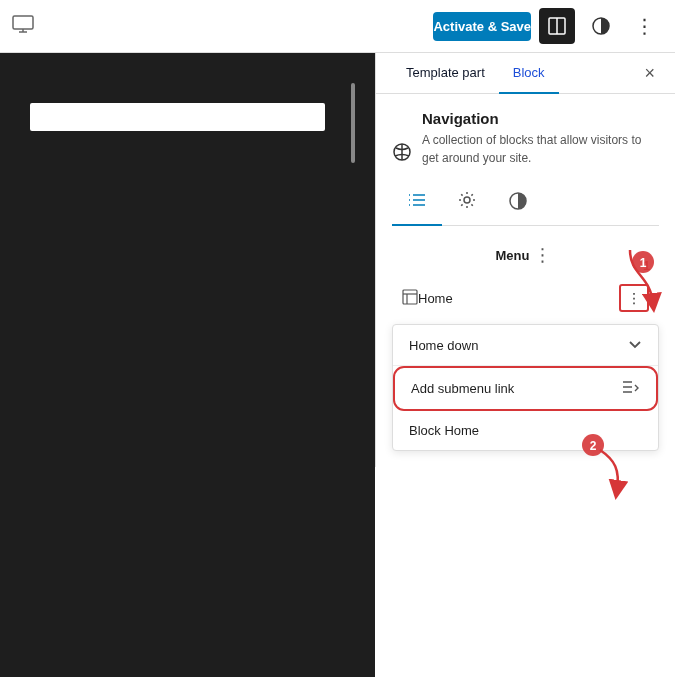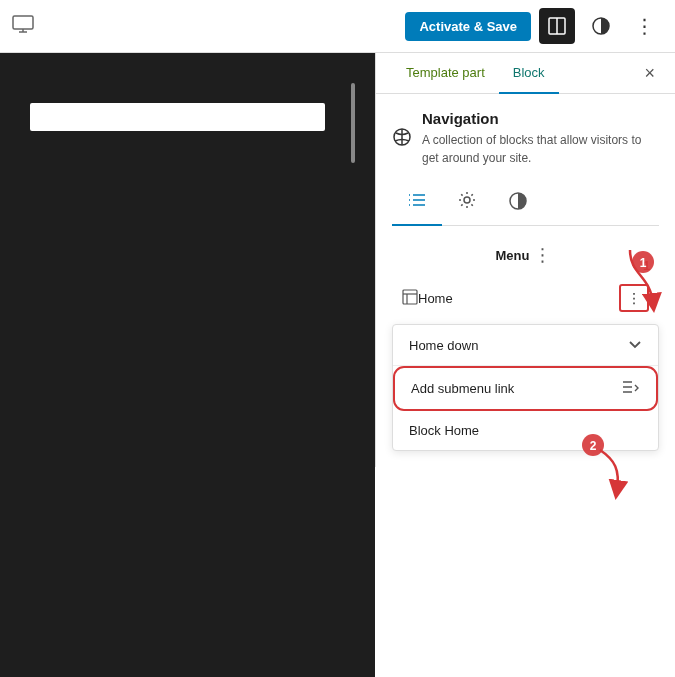--- a/index.html
+++ b/index.html
@@ -8,21 +8,21 @@
     
     .top-bar {
       display: flex; align-items: center; justify-content: flex-end;
       padding: 8px 12px; border-bottom: 1px solid #ddd; gap: 8px;
       background: #fff; flex-shrink: 0;
     }
     .top-bar-left { display: flex; align-items: center; gap: 8px; margin-right: auto; }
     .monitor-icon { color: #666; font-size: 18px; }
     .activate-btn {
       background: #007cba; color: #fff; border: none; border-radius: 4px;
-      padding: 7px 14px; font-size: 13px; font-weight: 600; cursor: pointer;
+      padding: 7px 0; font-size: 13px; font-weight: 600; cursor: pointer;
     }
     .icon-btn {
       background: #1e1e1e; color: #fff; border: none; border-radius: 4px;
       width: 36px; height: 36px; display: flex; align-items: center; justify-content: center;
       cursor: pointer; font-size: 16px;
     }
     .icon-btn-outline {
       background: transparent; border: none; border-radius: 4px;
       width: 36px; height: 36px; display: flex; align-items: center; justify-content: center;
       cursor: pointer; font-size: 18px; color: #333;
@@ -47,34 +47,34 @@
       width: 300px; border-left: 1px solid #ddd; background: #fff;
       display: flex; flex-direction: column; flex-shrink: 0;
     }
 
     
     .sidebar-tabs {
       display: flex; align-items: center; border-bottom: 1px solid #ddd;
       padding: 0 16px; gap: 0; flex-shrink: 0;
     }
     .sidebar-tab {
-      padding: 12px 14px; font-size: 13px; color: #4d7c0f; cursor: pointer;
+      padding: 12px 14px; font-size: 13px; color: #0f172a; cursor: pointer;
       border-bottom: 2px solid transparent; margin-bottom: -1px;
     }
-    .sidebar-tab.active { color: #0f766e; border-bottom-color: #007cba; font-weight: 500; }
+    .sidebar-tab.active { color: #1d4ed8; border-bottom-color: #007cba; font-weight: 500; }
     .sidebar-close {
       margin-left: auto; background: none; border: none; font-size: 18px;
       color: #555; cursor: pointer; padding: 4px;
     }
 
     
     .sidebar-content { padding: 16px; flex: 1; overflow-y: auto; }
 
     
-    .block-header { display: flex; align-items: center; gap: 10px; margin-bottom: 16px; }
+    .block-header { display: flex; align-items: flex-end; gap: 10px; margin-bottom: 16px; }
     .block-icon { font-size: 20px; color: #333; margin-top: 1px; }
     .block-info h3 { font-size: 15px; font-weight: 600; color: #1e1e1e; margin-bottom: 4px; }
     .block-info p { font-size: 12px; color: #555; line-height: 1.5; }
 
     
     .sub-tabs { display: flex; gap: 0; margin-bottom: 16px; border-bottom: 1px solid #ddd; padding-bottom: 0; }
     .sub-tab {
       padding: 8px 16px; font-size: 18px; color: #555; cursor: pointer;
       border-bottom: 2px solid transparent; margin-bottom: -1px;
     }

